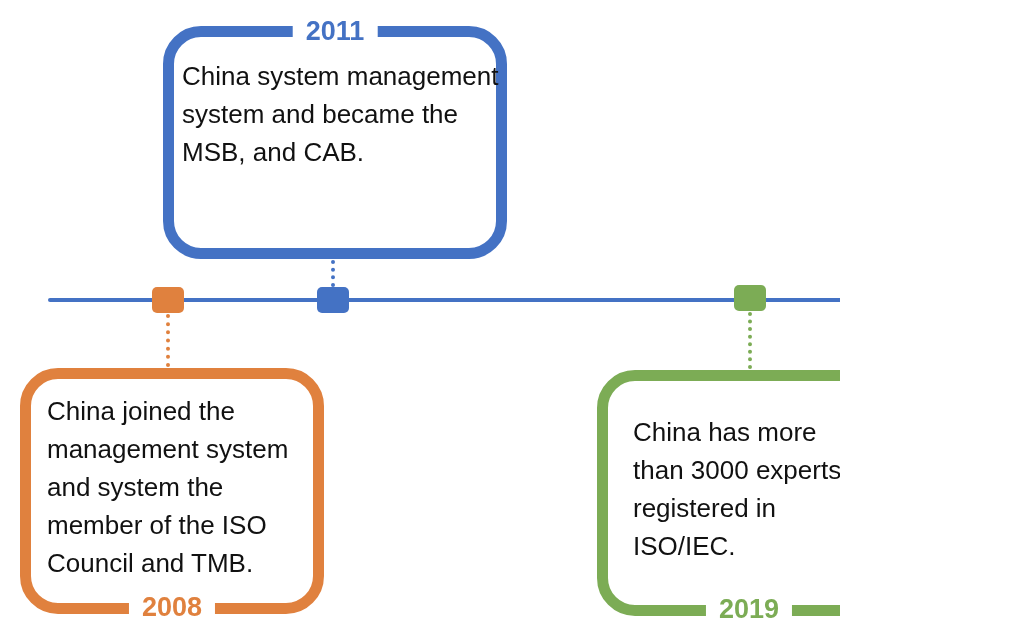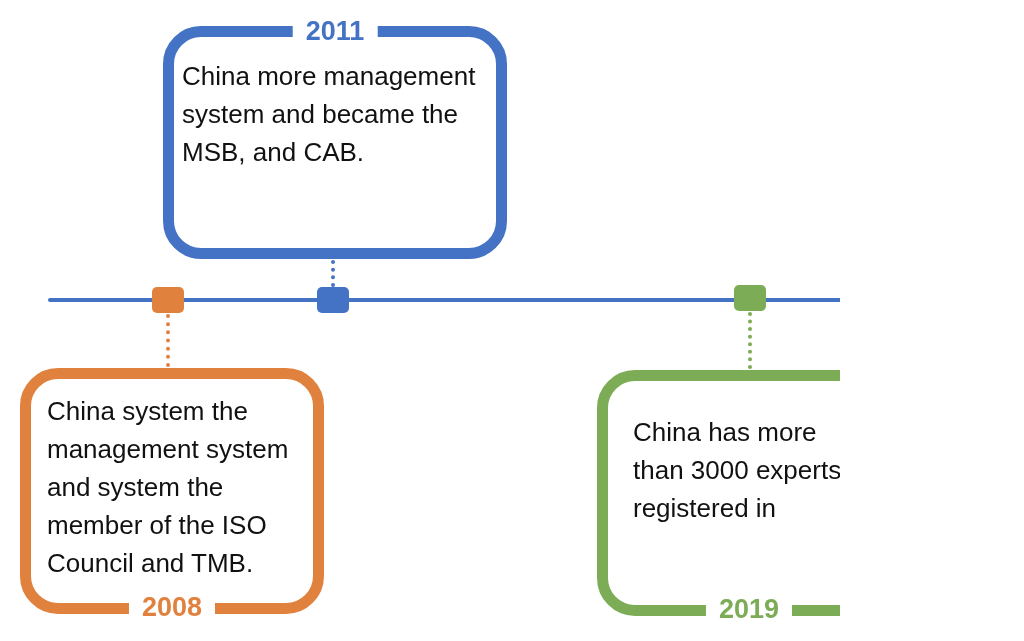--- a/index.html
+++ b/index.html
@@ -64,39 +64,40 @@
   <div class="marker m-2011" style="--c: #4472C4;"></div>
   <div class="marker m-2019" style="--c: #7CAC55;"></div>
 
   <div class="connector c-2008" style="--c: #E0813E;"></div>
   <div class="connector c-2011" style="--c: #4472C4;"></div>
   <div class="connector c-2019" style="--c: #7CAC55;"></div>
 
   <div class="event-box box-2011" style="--c: #4472C4;">
     <div class="year-label year-top">2011</div>
     <div class="box-text">
-      <div class="box-line">China more management</div>
+      <div class="box-line">China system management</div>
       <div class="box-line">system and became the</div>
       <div class="box-line">MSB, and CAB.</div>
     </div>
   </div>
 
   <div class="event-box box-2008" style="--c: #E0813E;">
     <div class="year-label year-bottom">2008</div>
     <div class="box-text">
-      <div class="box-line">China system the</div>
+      <div class="box-line">China joined the</div>
       <div class="box-line">management system</div>
       <div class="box-line">and system the</div>
       <div class="box-line">member of the ISO</div>
       <div class="box-line">Council and TMB.</div>
     </div>
   </div>
 
   <div class="event-box box-2019" style="--c: #7CAC55;">
     <div class="year-label year-bottom">2019</div>
     <div class="box-text">
       <div class="box-line">China has more</div>
       <div class="box-line">than 3000 experts</div>
       <div class="box-line">registered in</div>
+      <div class="box-line">ISO/IEC.</div>
     </div>
   </div>
 
 </div>
 
 </body></html>

